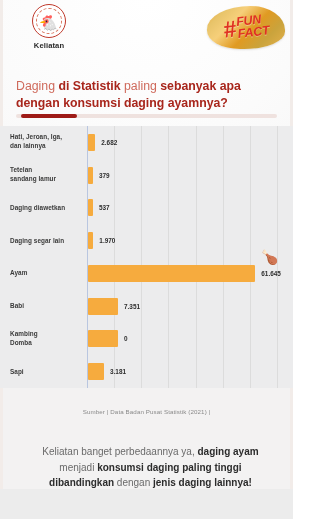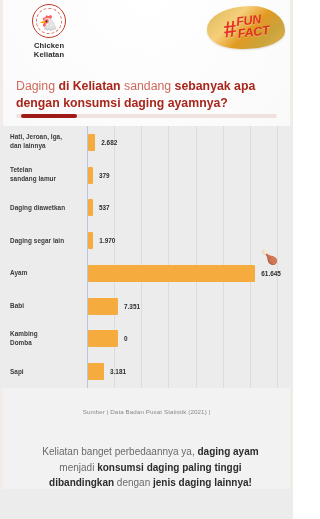--- a/index.html
+++ b/index.html
@@ -153,39 +153,38 @@
   <div class="edge-r"></div>
 
   <div class="header">
 
     <div class="brand">
       <div class="brand-mark">
         <div class="ring"></div>
         <div class="chick">🐔</div>
       </div>
       <div class="brand-name">
-        <div>Chicken</div>
         <div>Keliatan</div>
       </div>
     </div>
 
     <div class="funfact">
       <div class="blob"></div>
       <div class="txt">
         <span class="hash">#</span>
         <span class="words">
           <span class="w1">FUN</span>
           <span class="w2">FACT</span>
         </span>
       </div>
     </div>
   </div>
 
   <div class="headline">
-    <span class="light">Daging </span><b>di Keliatan</b><span class="light"> sandang </span><b>sebanyak apa dengan konsumsi daging ayamnya?</b>
+    <span class="light">Daging </span><b>di Statistik</b><span class="light"> paling </span><b>sebanyak apa dengan konsumsi daging ayamnya?</b>
   </div>
   <div class="rule">
     <div class="fill"></div>
   </div>
 
   <div class="chart">
     <div class="chart-inner">
       <div class="grid">
           <div class="axis" style="left: 87px;"></div>
           <div class="gridline" style="left: 114.143px;"></div>

